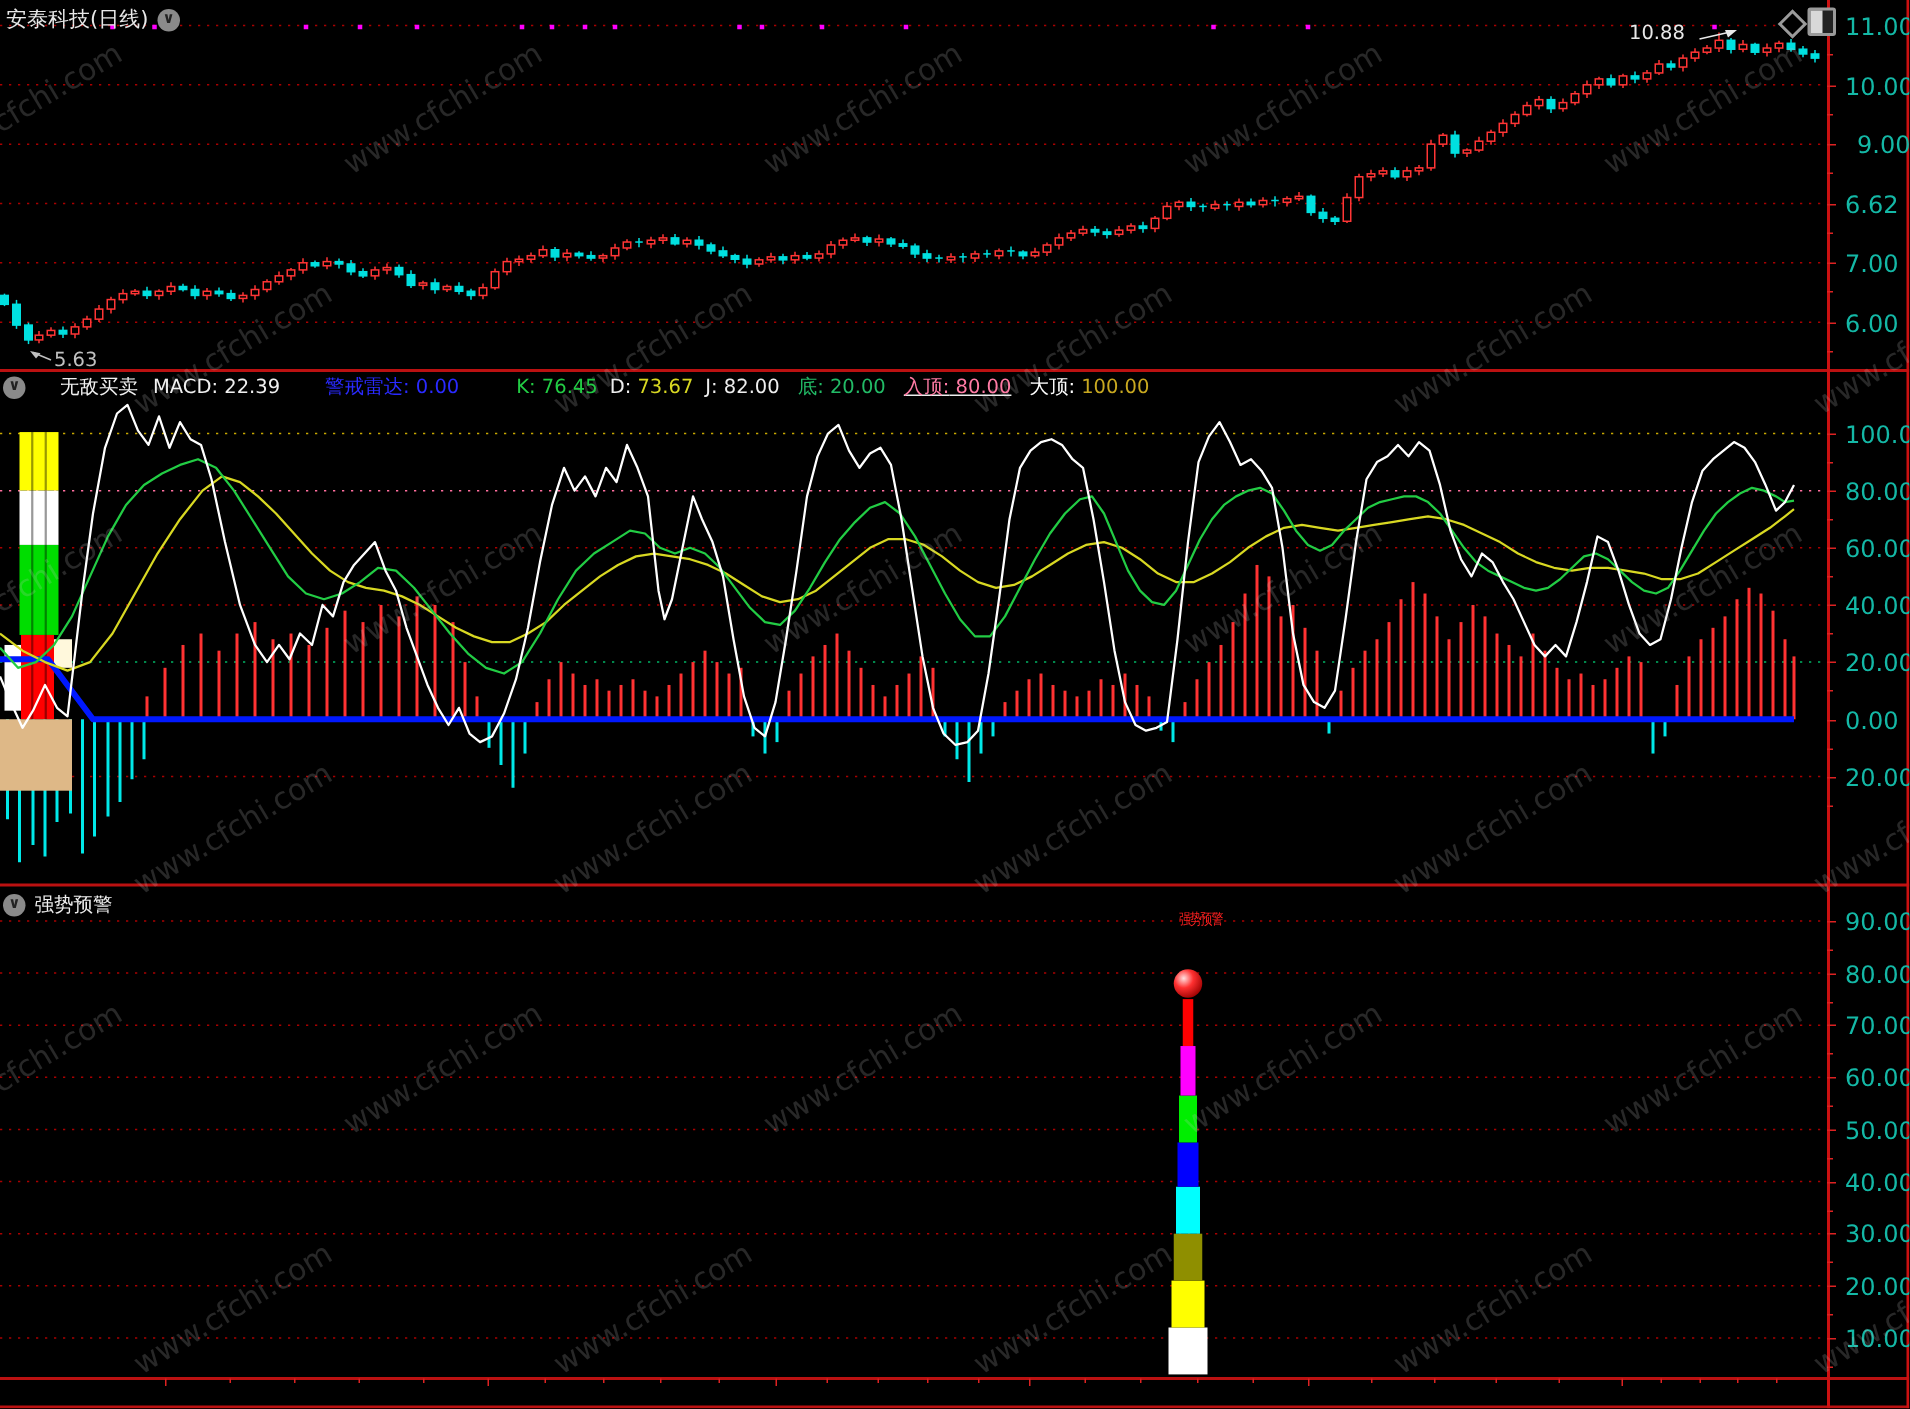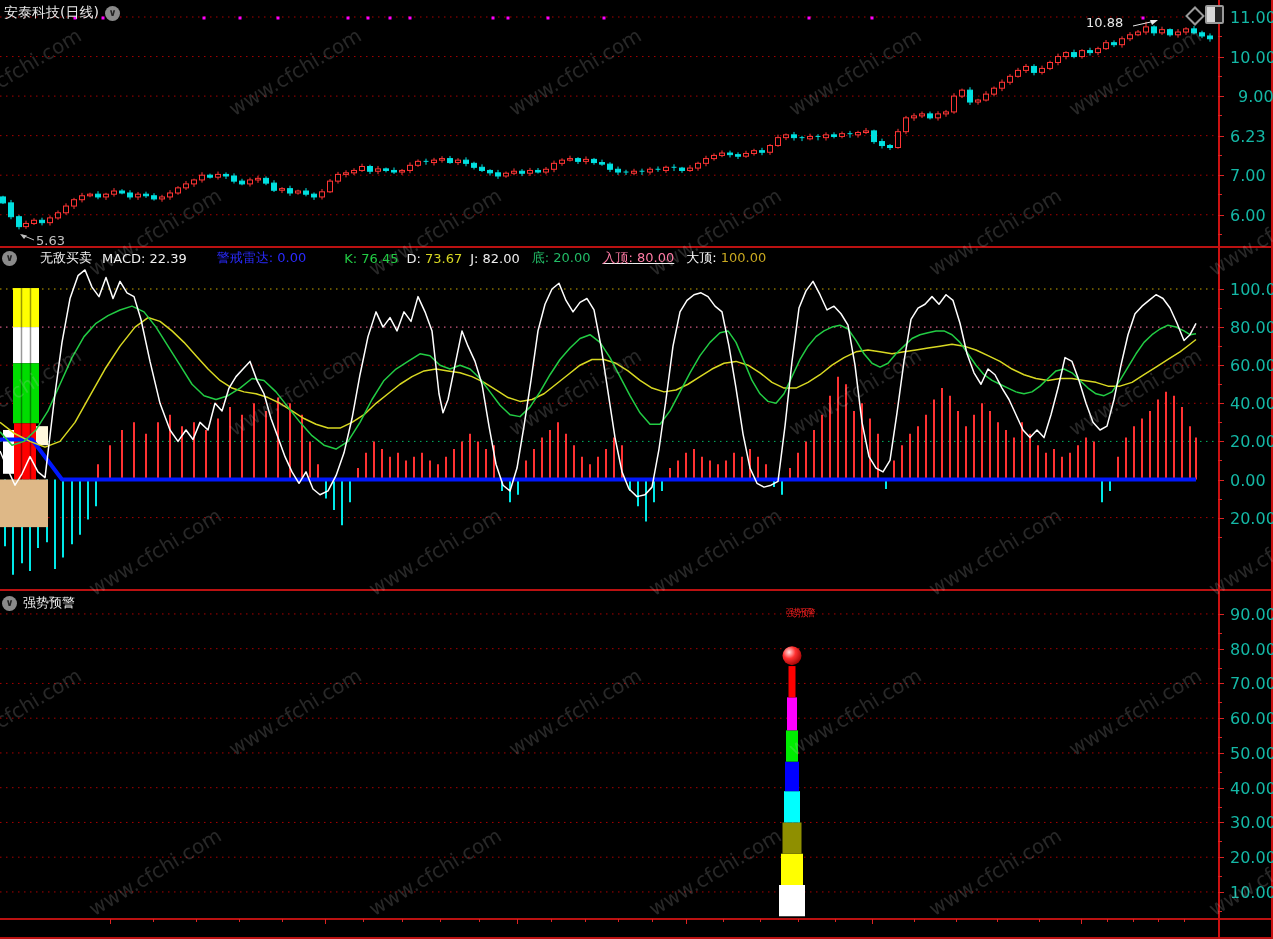--- a/index.html
+++ b/index.html
@@ -629,21 +629,21 @@
   <div id="axis-col" class="abs" style="left:1218px;top:0;width:55px;height:939px;">
       <div class="axis-label" style="left: 12px; top: 11px;">11.00</div>
       <div class="tick" style="left: 0px; top: 17px; width: 6px;"></div>
       <div class="tick" style="left: 0px; width: 4px; top: 36px;"></div>
       <div class="axis-label" style="left: 12px; top: 50.55px;">10.00</div>
       <div class="tick" style="left: 0px; top: 56.55px; width: 6px;"></div>
       <div class="tick" style="left: 0px; width: 4px; top: 75.55px;"></div>
       <div class="axis-label" style="left: 20px; top: 90.1px;">9.00</div>
       <div class="tick" style="left: 0px; top: 96.1px; width: 6px;"></div>
       <div class="tick" style="left: 0px; width: 4px; top: 115.1px;"></div>
-      <div class="axis-label" style="left: 12px; top: 129.65px;">6.23</div>
+      <div class="axis-label" style="left: 12px; top: 129.65px;">6.62</div>
       <div class="tick" style="left: 0px; top: 135.65px; width: 6px;"></div>
       <div class="tick" style="left: 0px; width: 4px; top: 154.65px;"></div>
       <div class="axis-label" style="left: 12px; top: 169.2px;">7.00</div>
       <div class="tick" style="left: 0px; top: 175.2px; width: 6px;"></div>
       <div class="tick" style="left: 0px; width: 4px; top: 194.2px;"></div>
       <div class="axis-label" style="left: 12px; top: 208.75px;">6.00</div>
       <div class="tick" style="left: 0px; top: 214.75px; width: 6px;"></div>
       <div class="tick" style="left: 0px; width: 4px; top: 233.75px;"></div>
       <div class="axis-label" style="left: 12px; top: 283px;">100.00</div>
       <div class="tick" style="left: 0px; top: 289px; width: 6px;"></div>

